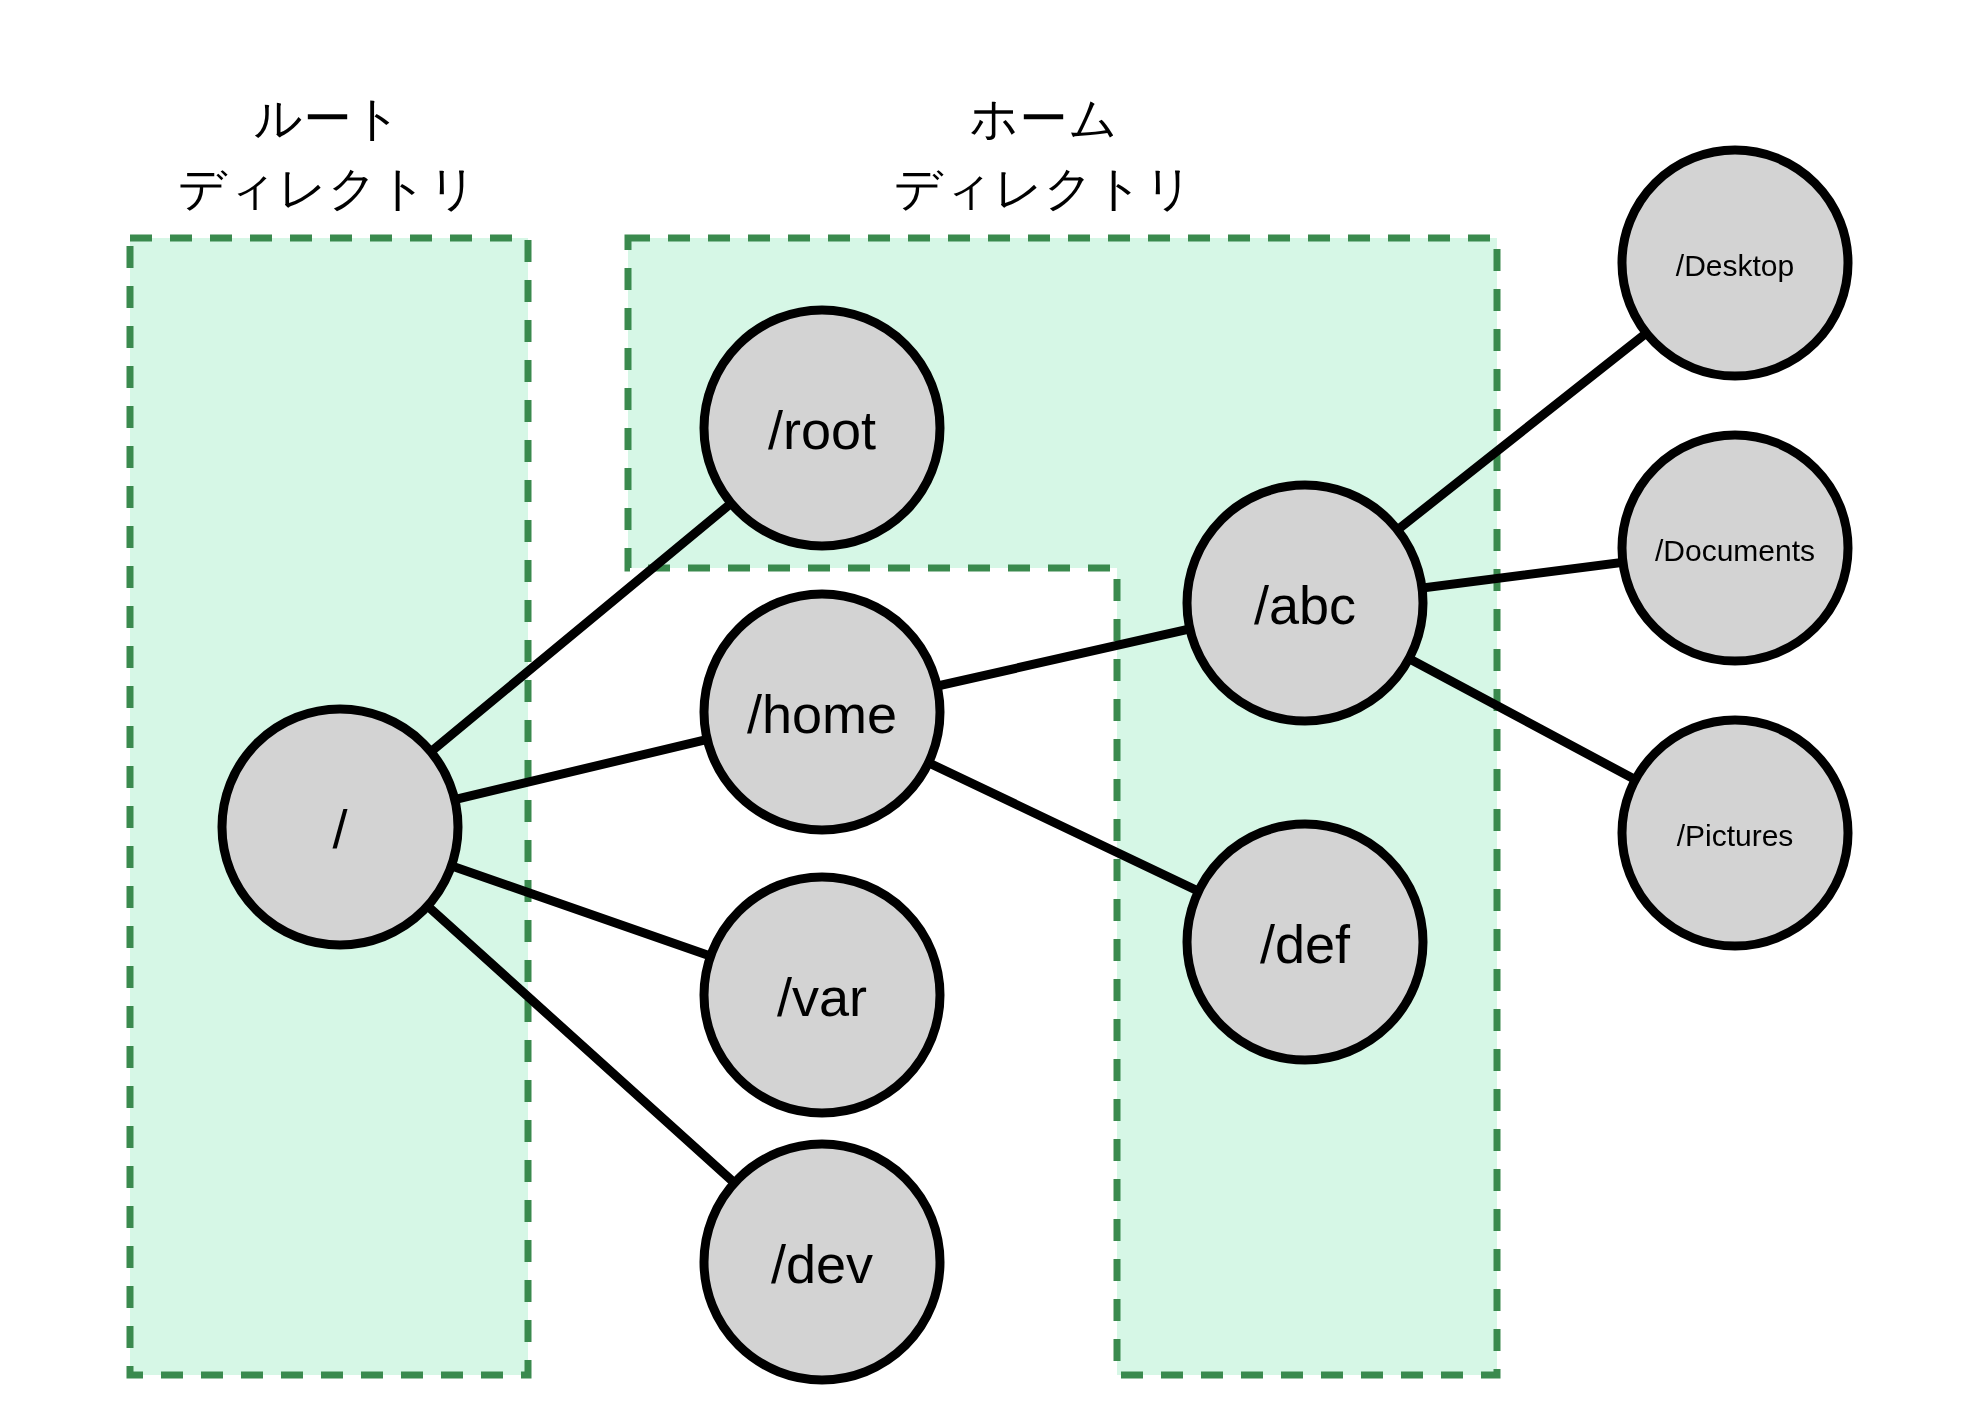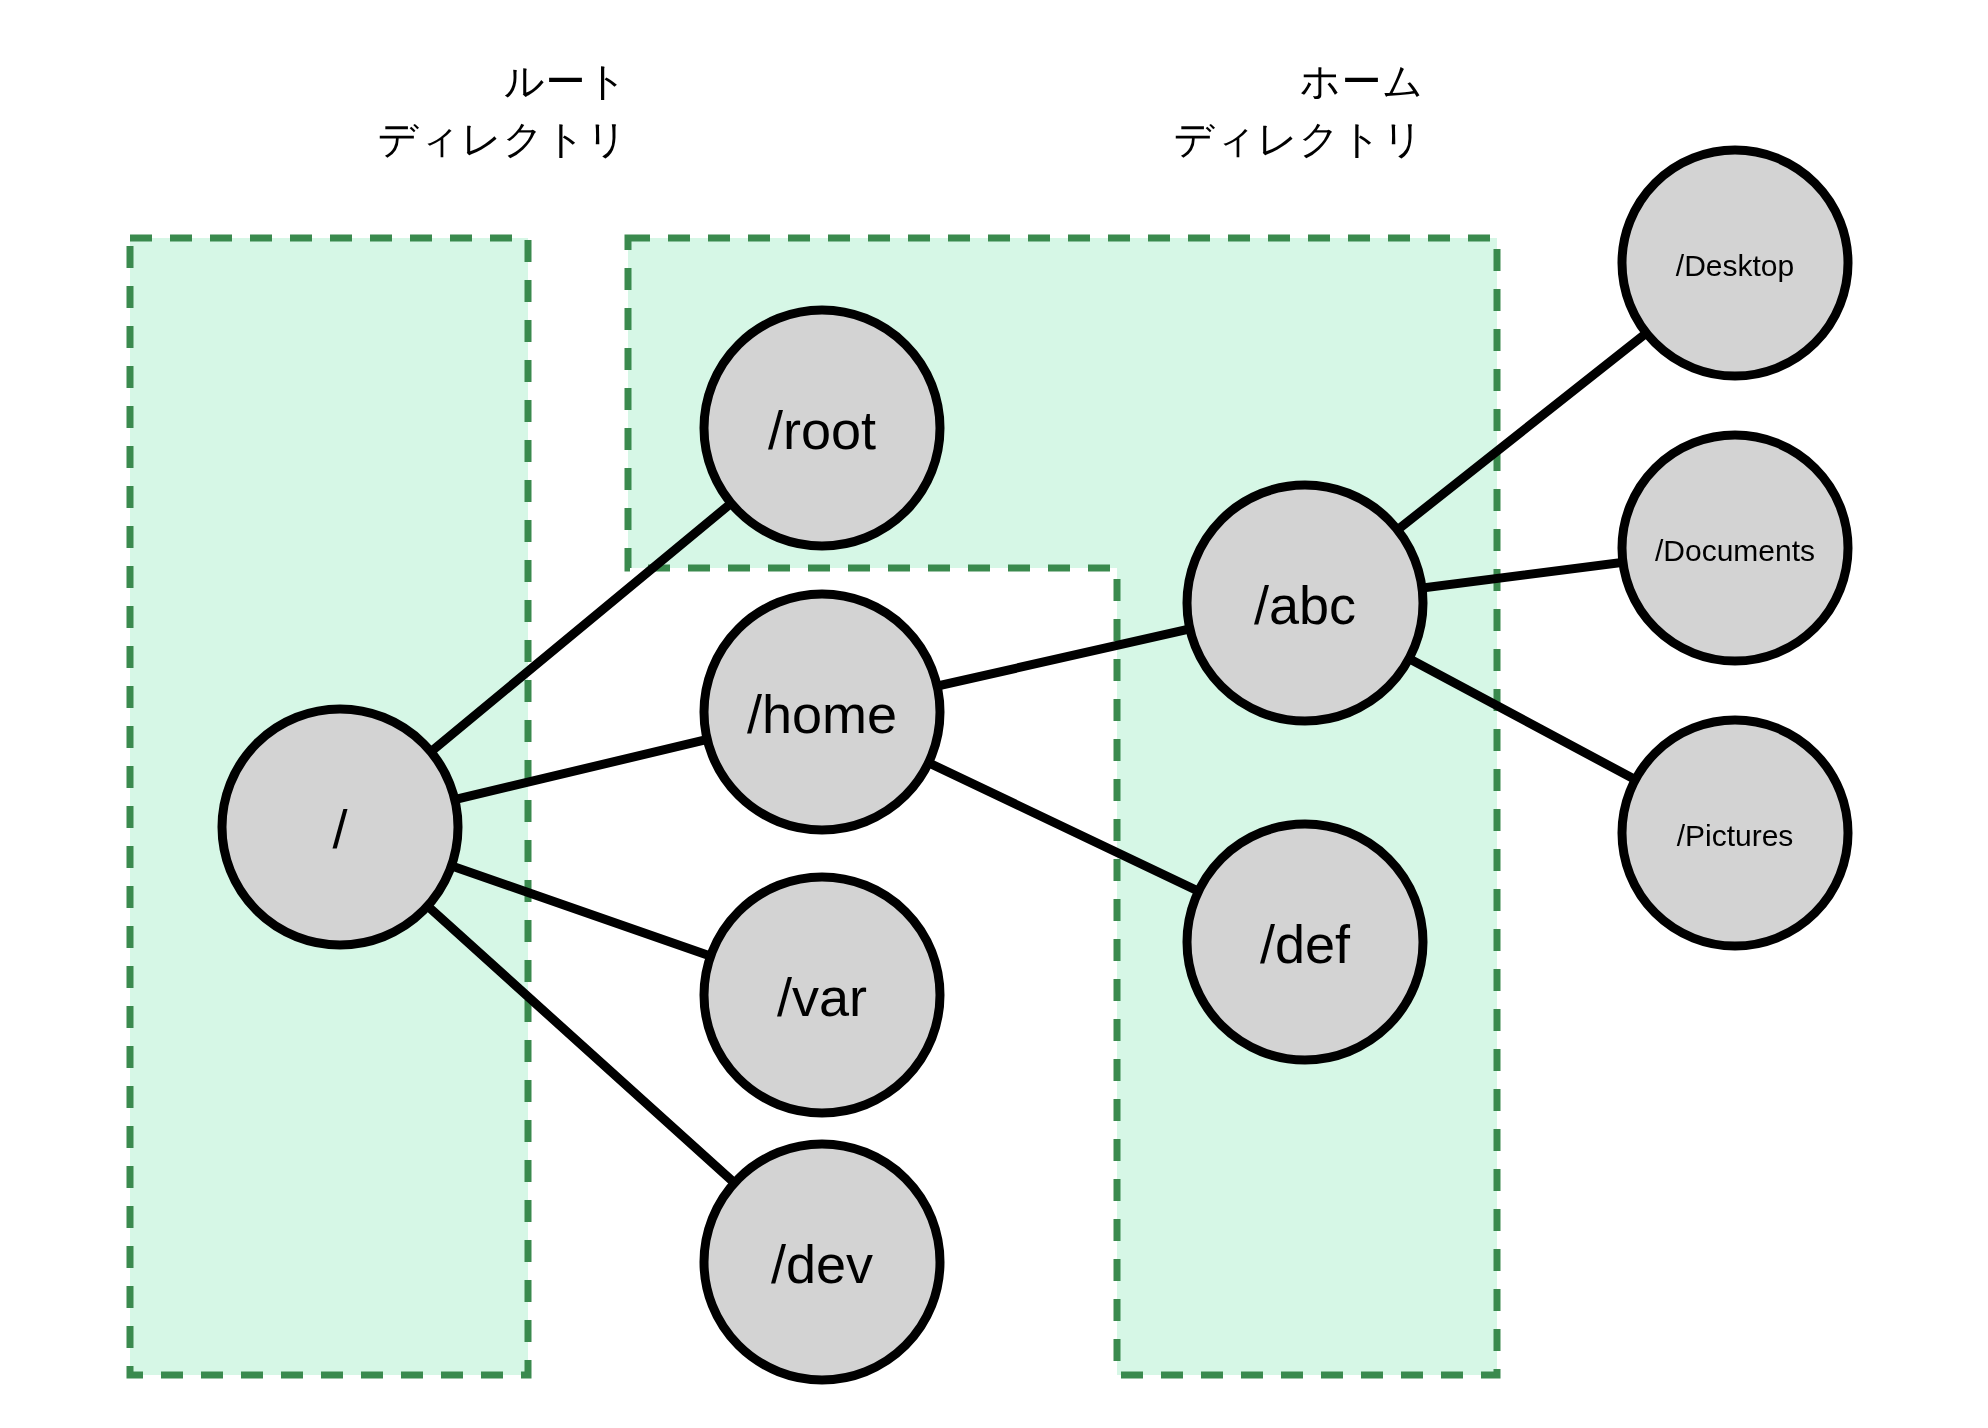--- a/index.html
+++ b/index.html
@@ -20,26 +20,27 @@
   }
   #diagram-svg {
     position: absolute;
     top: 0;
     left: 0;
     width: 1988px;
     height: 1428px;
     display: block;
   }
   .region-label {
-    font-size: 40px;
+    font-size: 48px;
     line-height: 1.45;
-    text-align: right;
+    text-align: center;
     color: #000000;
     white-space: pre;
     letter-spacing: 0.02em;
+    margin-top: 32px;
   }
   .node-text {
     fill: #000000;
     text-anchor: middle;
     dominant-baseline: central;
     font-family: "Liberation Sans", "DejaVu Sans", sans-serif;
   }
 </style>
 </head>
 <body>
@@ -105,16 +106,16 @@
         <g>
           <circle cx="1735" cy="833" r="113" fill="#d3d3d3" stroke="#000000" stroke-width="9"></circle>
           <text class="node-text" x="1735" y="835" font-size="30">/Pictures</text>
         </g>
       </g>
   </svg>
 
   <div class="region-label" id="label-root-directory" style="position: absolute; left: 28px; top: 52px; width: 600px;">ルート
 ディレクトリ</div>
 
-  <div class="region-label" id="label-home-directory" style="position: absolute; left: 824px; top: 52px; width: 600px;">ホーム
+  <div class="region-label" id="label-home-directory" style="position: absolute; left: 744px; top: 52px; width: 600px;">ホーム
 ディレクトリ</div>
 
 </div>
 
 </body></html>

